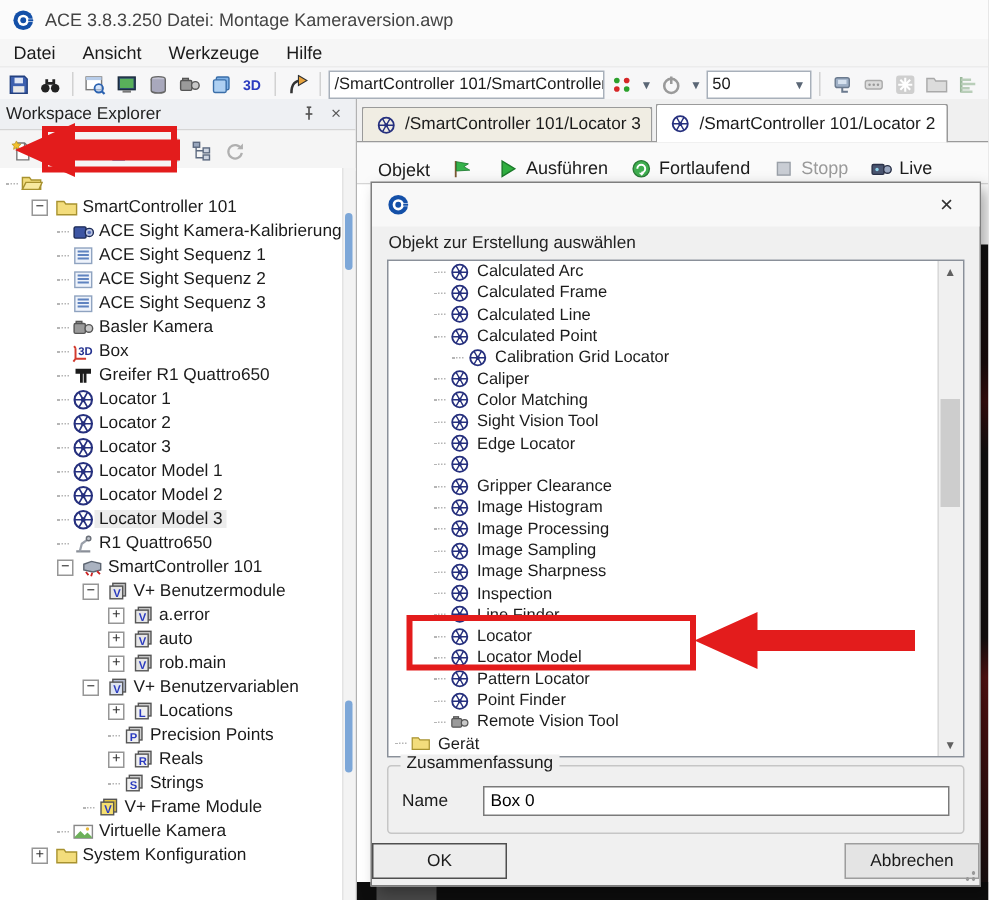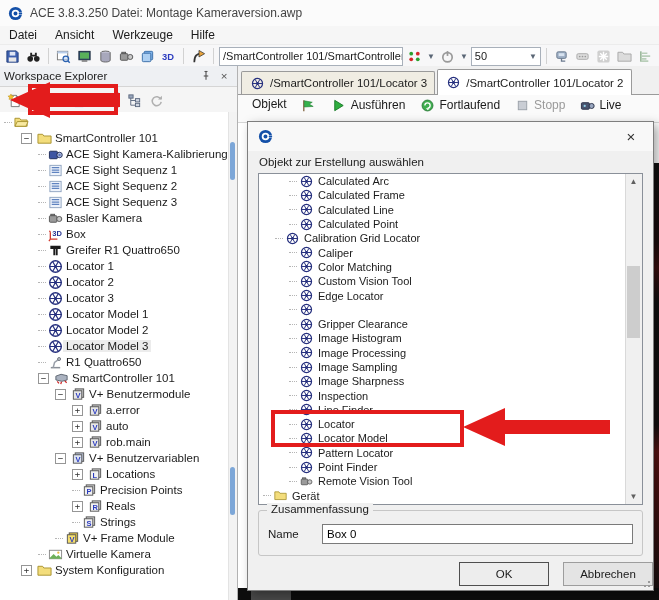--- a/index.html
+++ b/index.html
@@ -44,21 +44,21 @@
            border-left:1px solid #e3e3e3;}
   .vthumb{position:absolute;left:1px;width:5px;border-radius:3px;background:#7da7d8;}
   
   .right-panel{position:relative;flex:1;background:#fff;display:flex;flex-direction:column;}
   .tabbar{height:28px;background:#f0f0f0;border-bottom:1px solid #9a9a9a;display:flex;
           align-items:flex-end;padding-left:3px;gap:2px;}
   .tab{height:22px;display:flex;align-items:center;gap:5px;padding:0 7px;background:#f0ede3;
        border:1px solid #9a9a9a;border-bottom:none;border-radius:2px 2px 0 0;font-size:11.5px;}
   .tab.active{height:25px;background:#fff;position:relative;z-index:2;margin-bottom:-1px;align-items:center;}
   .obj-toolbar{height:27px;border-bottom:1px solid #d6d6d6;background:#fafafa;display:flex;
-               align-items:flex-start;gap:4px;padding:0 9px;font-size:12px;}
+               align-items:flex-end;gap:4px;padding:0 9px;font-size:12px;}
   .obj-btn{display:flex;align-items:center;gap:4px;padding:2px 5px;border-radius:2px;}
   .obj-btn.disabled{color:#9a9a9a;}
   .content{flex:1;position:relative;background:#fff;}
   .dark-right{position:absolute;right:0;top:40px;bottom:0;width:6px;
       background:linear-gradient(#111 0%,#1a0c0c 18%,#3a0e0e 24%,#111 32%,#151010 60%,#5a1414 66%,#4a1010 74%,#151111 100%);}
   .dark-bottom{position:absolute;left:0;right:0;bottom:0;height:12px;background:#0d0d0d;}
   .dark-bottom .chunk{position:absolute;left:13px;top:0;width:40px;height:12px;background:#4a4a4a;}
   
   .dialog{position:absolute;left:247px;top:121px;width:405px;height:468px;background:#f0f0f0;
           border:1px solid #7e7e7e;box-shadow:4px 4px 10px rgba(0,0,0,.35);z-index:5;}
@@ -77,21 +77,21 @@
   .sarrow{position:absolute;left:0;width:15px;height:15px;display:flex;align-items:center;
           justify-content:center;color:#606060;font-size:8px;}
   .sthumb{position:absolute;left:1px;width:13px;top:92px;height:72px;background:#cdcdcd;}
   .dlg-group{position:absolute;left:10px;right:10px;top:388px;height:44px;
              border:1px solid #c6c6c6;border-radius:3px;}
   .dlg-group-label{position:absolute;left:8px;top:-8px;background:#f0f0f0;padding:0 4px;font-size:11.5px;}
   .name-row{display:flex;align-items:center;gap:10px;padding:13px 9px 0 9px;}
   .name-label{width:44px;font-size:11.5px;}
   .name-input{flex:1;height:18px;border:1px solid #7a7a7a;background:#fff;padding:0 4px;
               font-family:"Liberation Sans",sans-serif;font-size:11.5px;}
-  .dlg-buttons{position:absolute;left:0;right:0;top:440px;display:flex;justify-content:flex-end;gap:14px;}
+  .dlg-buttons{position:absolute;left:0;right:0;top:440px;display:flex;justify-content:space-between;}
   .btn{width:88px;height:22px;background:#e4e4e4;border:1px solid #9d9d9d;font-size:11.5px;
        display:flex;align-items:center;justify-content:center;}
   .btn.default{border:1px solid #4f4f4f;background:#ededed;}
   .grip{position:absolute;right:2px;bottom:2px;width:10px;height:10px;
         background:radial-gradient(circle at 8px 8px,#9a9a9a 1px,transparent 1.4px),
                    radial-gradient(circle at 8px 4px,#9a9a9a 1px,transparent 1.4px),
                    radial-gradient(circle at 4px 8px,#9a9a9a 1px,transparent 1.4px);}
   
   .anno{position:absolute;z-index:20;pointer-events:none;}
   .anno-rect{border:4px solid #e31c1c;}
@@ -827,21 +827,21 @@
             <svg viewBox="0 0 16 16">
               <circle cx="8" cy="8" r="6.2" fill="none" stroke="#26307e" stroke-width="1.5"></circle>
               <g stroke="#26307e" stroke-width="1.2">
                 <path d="M8 8L14 8M8 8L11 13.2M8 8L5 13.2M8 8L2 8M8 8L5 2.8M8 8L11 2.8"></path>
               </g>
               <circle cx="8" cy="8" r="1.7" fill="#26307e"></circle>
             </svg>
           </span>
           <span class="llabel">Calculated Point</span>
         </div>
-        <div class="lrow" style="padding-left:16px">
+        <div class="lrow" style="padding-left:42px">
      <span class="stub"></span>
           <span class="ic sm">
             <svg viewBox="0 0 16 16">
               <circle cx="8" cy="8" r="6.2" fill="none" stroke="#26307e" stroke-width="1.5"></circle>
               <g stroke="#26307e" stroke-width="1.2">
                 <path d="M8 8L14 8M8 8L11 13.2M8 8L5 13.2M8 8L2 8M8 8L5 2.8M8 8L11 2.8"></path>
               </g>
               <circle cx="8" cy="8" r="1.7" fill="#26307e"></circle>
             </svg>
           </span>
@@ -877,21 +877,21 @@
      <span class="stub"></span>
           <span class="ic sm">
             <svg viewBox="0 0 16 16">
               <circle cx="8" cy="8" r="6.2" fill="none" stroke="#26307e" stroke-width="1.5"></circle>
               <g stroke="#26307e" stroke-width="1.2">
                 <path d="M8 8L14 8M8 8L11 13.2M8 8L5 13.2M8 8L2 8M8 8L5 2.8M8 8L11 2.8"></path>
               </g>
               <circle cx="8" cy="8" r="1.7" fill="#26307e"></circle>
             </svg>
           </span>
-          <span class="llabel">Custom Vision Tool</span>
+          <span class="llabel">Sight Vision Tool</span>
         </div>
         <div class="lrow" style="padding-left:30px">
      <span class="stub"></span>
           <span class="ic sm">
             <svg viewBox="0 0 16 16">
               <circle cx="8" cy="8" r="6.2" fill="none" stroke="#26307e" stroke-width="1.5"></circle>
               <g stroke="#26307e" stroke-width="1.2">
                 <path d="M8 8L14 8M8 8L11 13.2M8 8L5 13.2M8 8L2 8M8 8L5 2.8M8 8L11 2.8"></path>
               </g>
               <circle cx="8" cy="8" r="1.7" fill="#26307e"></circle>

